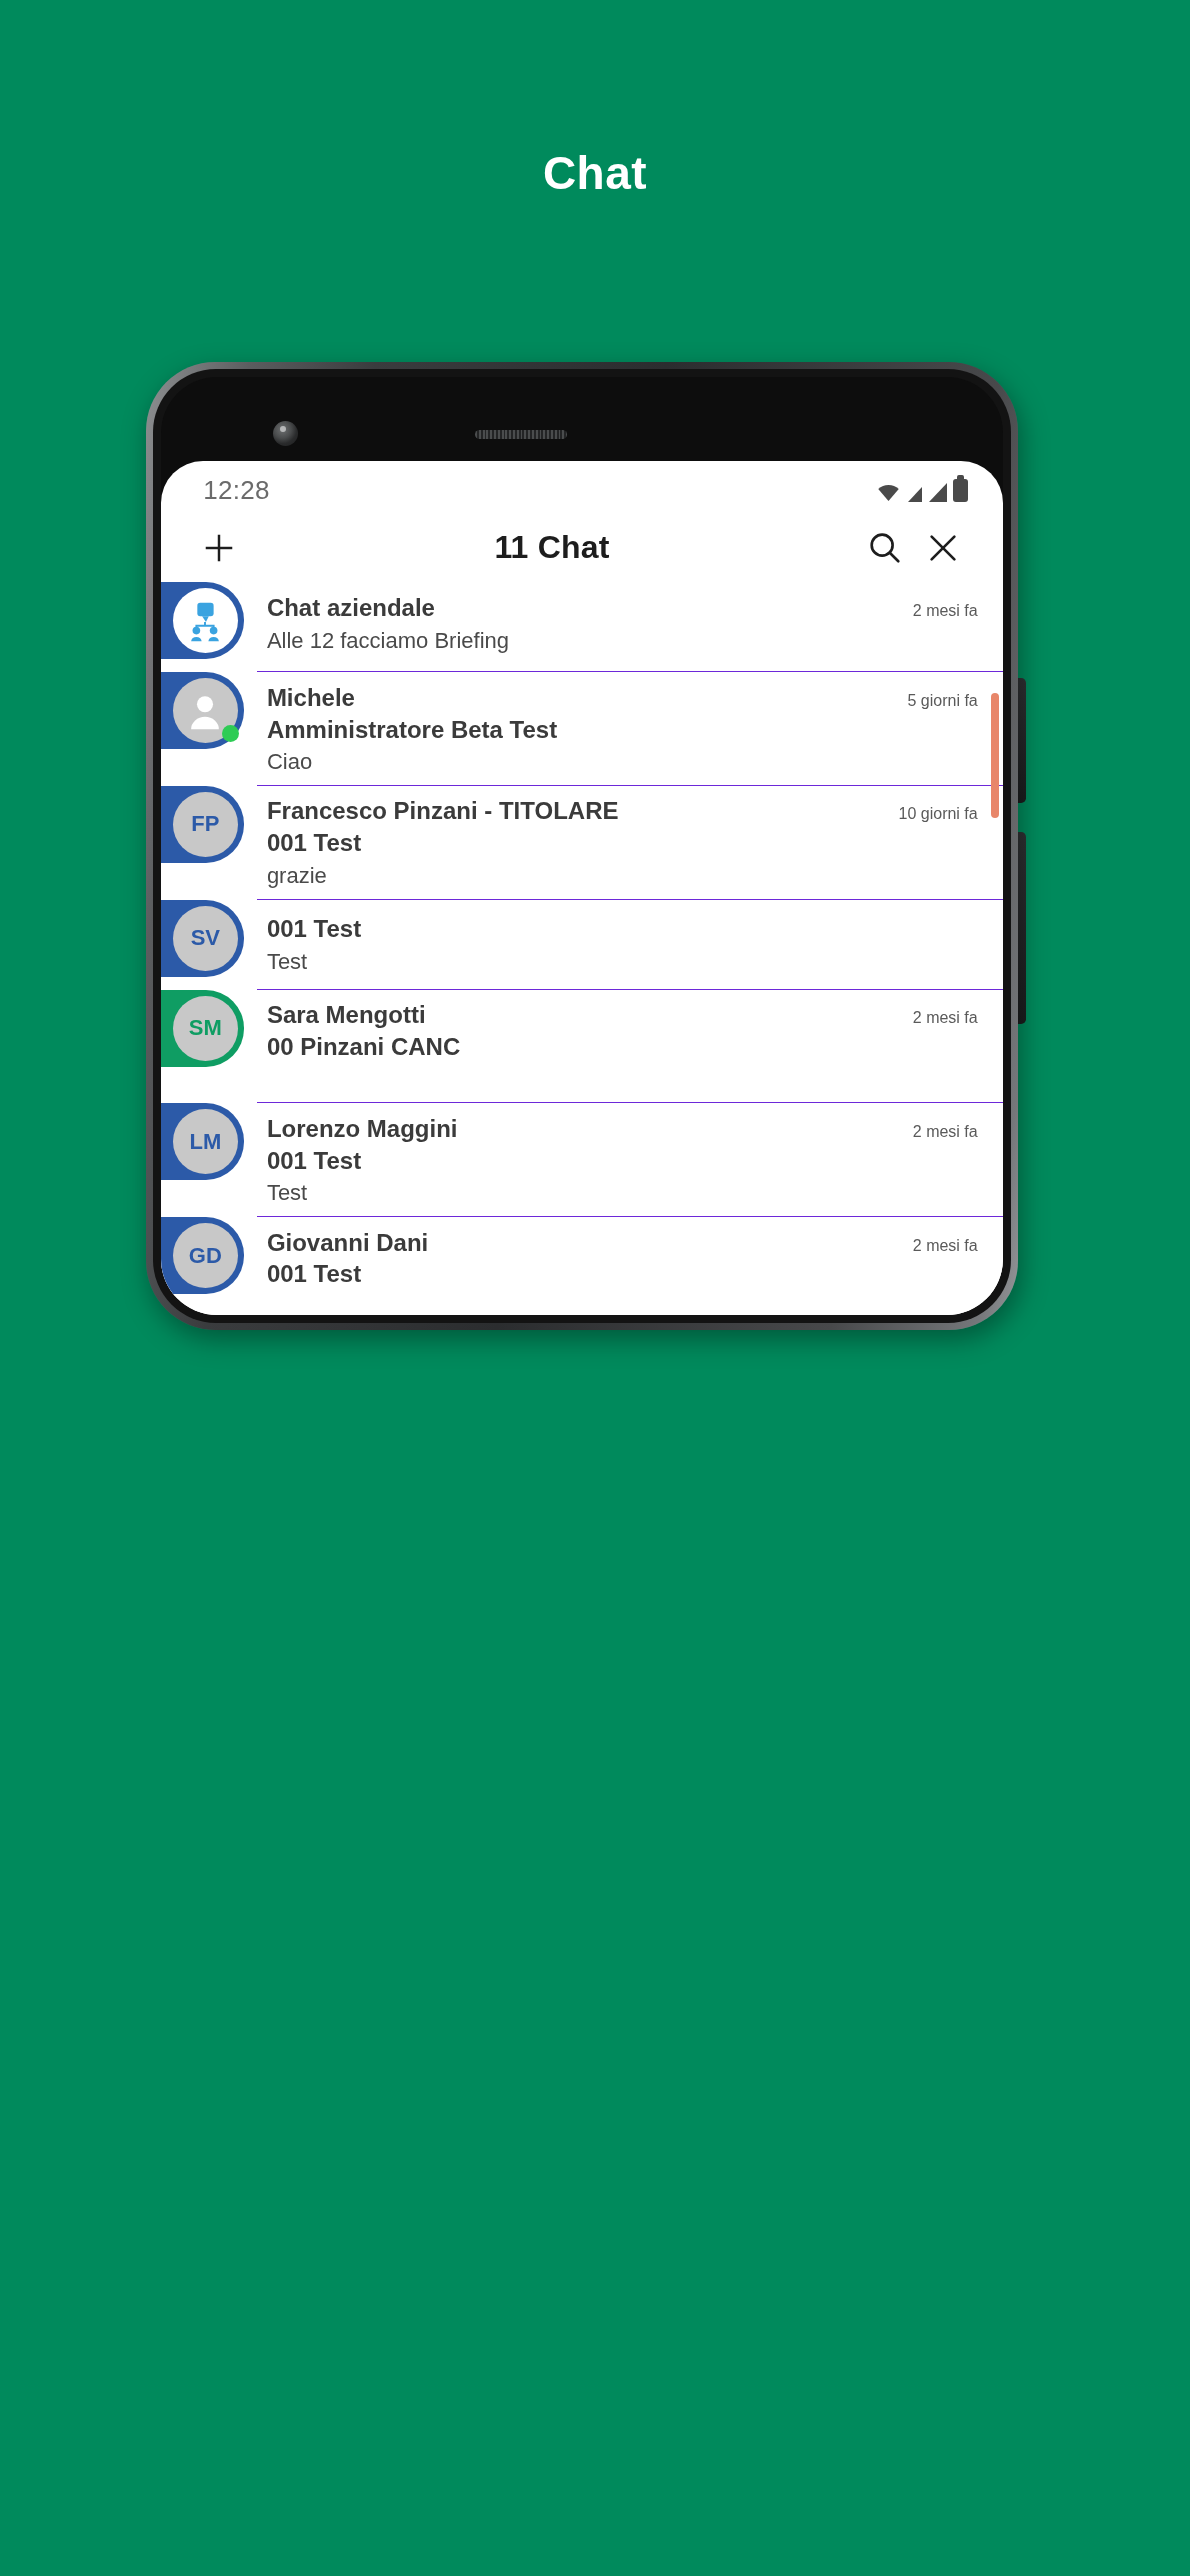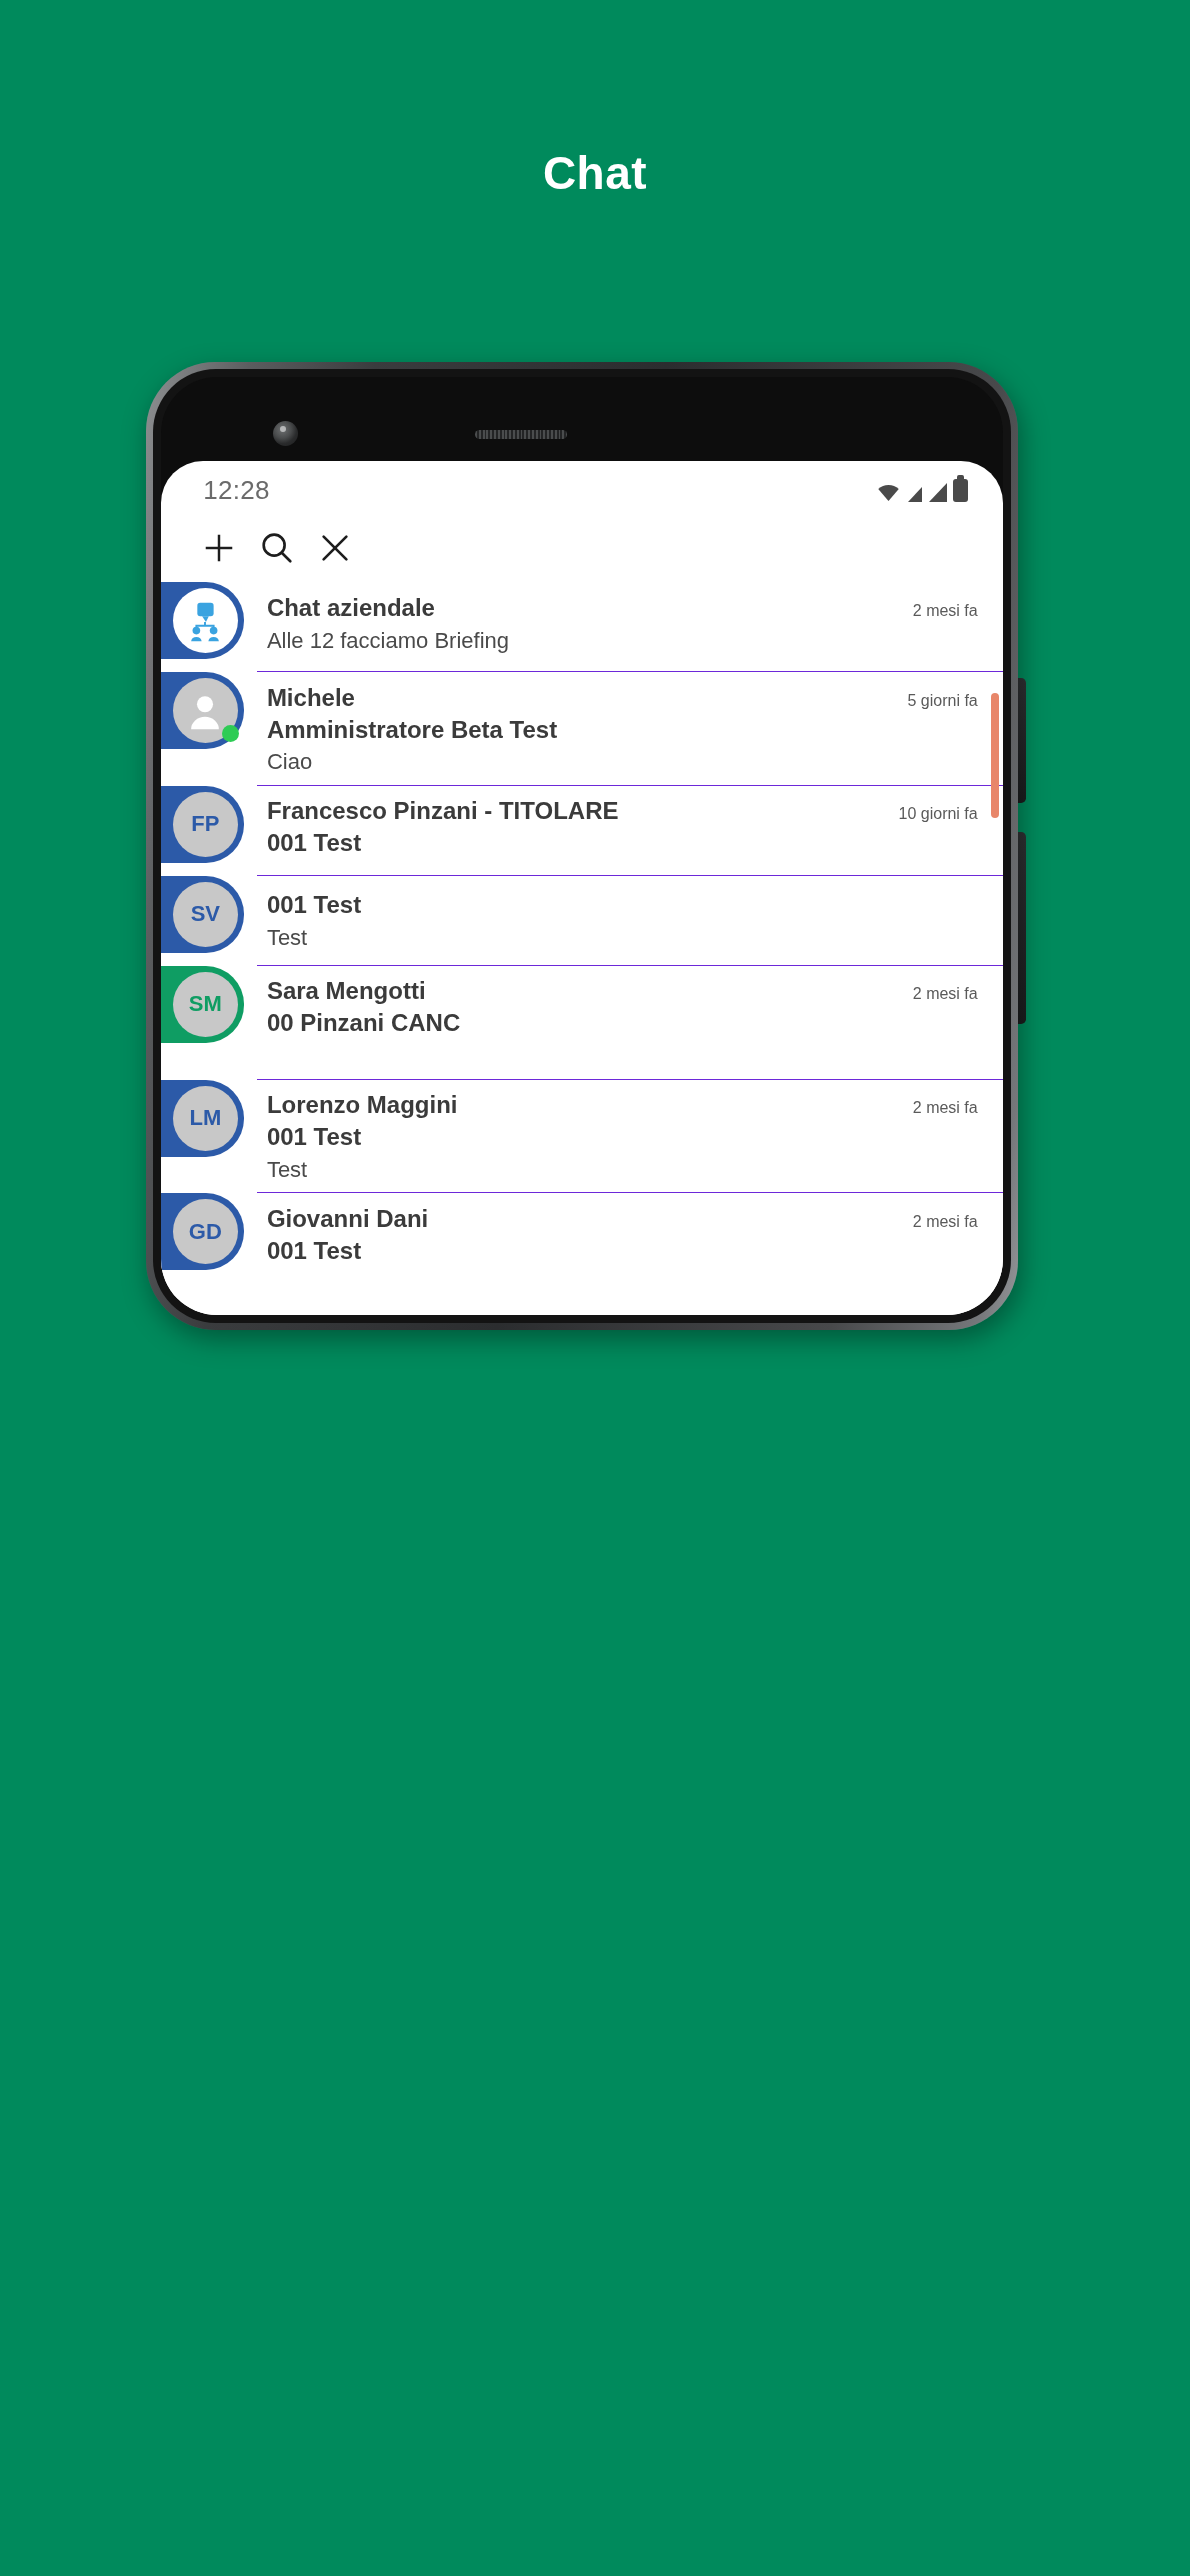--- a/index.html
+++ b/index.html
@@ -314,20 +314,21 @@
             </div>
           </div>
 
           <div class="app-bar">
             <div class="appbar-icon">
               <svg width="36" height="36" viewBox="0 0 38 38">
                 <line x1="19" y1="5" x2="19" y2="33" stroke="#1d1d1d" stroke-width="2.6"></line>
                 <line x1="5" y1="19" x2="33" y2="19" stroke="#1d1d1d" stroke-width="2.6"></line>
               </svg>
             </div>
+            <div class="appbar-title">11 Chat</div>
             <div class="appbar-icon">
               <svg width="38" height="38" viewBox="0 0 40 40">
                 <circle cx="17" cy="17" r="11" fill="none" stroke="#1d1d1d" stroke-width="2.8"></circle>
                 <line x1="25" y1="25" x2="34" y2="34" stroke="#1d1d1d" stroke-width="2.8" stroke-linecap="round"></line>
               </svg>
             </div>
             <div class="appbar-icon">
               <svg width="36" height="36" viewBox="0 0 38 38">
                 <line x1="7" y1="7" x2="31" y2="31" stroke="#1d1d1d" stroke-width="2.8" stroke-linecap="round"></line>
                 <line x1="31" y1="7" x2="7" y2="31" stroke="#1d1d1d" stroke-width="2.8" stroke-linecap="round"></line>
@@ -386,20 +387,21 @@
                   <div class="avatar-plate" style="background: rgb(44, 90, 168);">
                     <div class="avatar-circle" style="background: rgb(200, 200, 200); color: rgb(44, 90, 168);">FP</div>
                   </div>
                 </div>
                 <div class="chat-body">
                   <div class="chat-top">
                     <div class="chat-name">Francesco Pinzani - TITOLARE</div>
                     <div class="chat-time">10 giorni fa</div>
                   </div>
                   <div class="chat-sub">001 Test</div>
+                  <div class="chat-msg">grazie</div>
                 </div>
               </div>
               <div class="chat-row">
                 <div class="avatar-wrap">
                   <div class="avatar-plate" style="background: rgb(44, 90, 168);">
                     <div class="avatar-circle" style="background: rgb(200, 200, 200); color: rgb(44, 90, 168);">SV</div>
                   </div>
                 </div>
                 <div class="chat-body">
                   <div class="chat-sub">001 Test</div>

